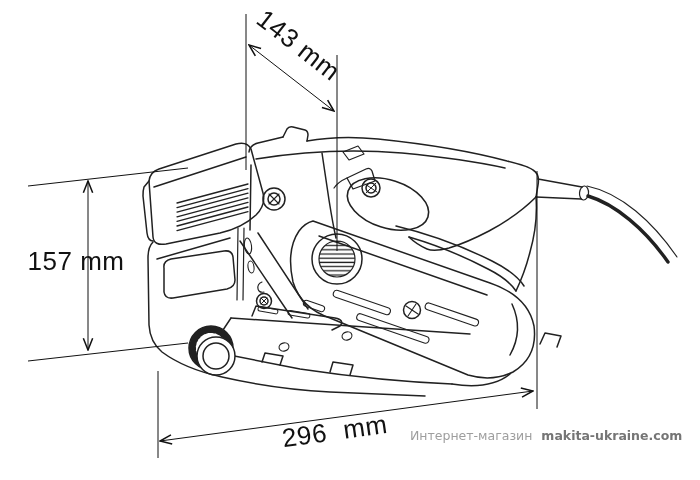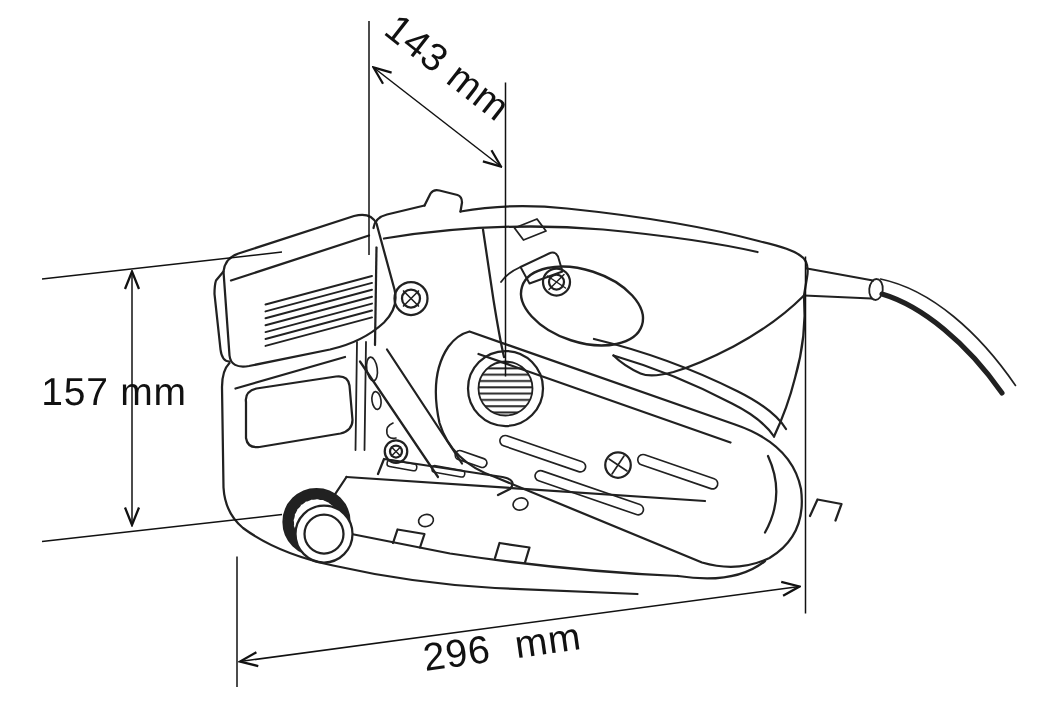--- a/index.html
+++ b/index.html
@@ -155,14 +155,18 @@
     </g>
   </g>
 
   <text class="dim-text" x="293" y="52" text-anchor="middle" transform="rotate(38 293 52)" stroke="none">143 mm</text>
 
   <text class="dim-text" x="76" y="270" text-anchor="middle" stroke="none">157 mm</text>
 
   <text class="dim-text dim-text-bottom" x="336" y="440" text-anchor="middle" transform="rotate(-8 336 440)" stroke="none">296 mm</text>
 </svg>
 
+<div class="watermark">
+  <span class="wm-prefix">Интернет-магазин</span>
+  <span class="wm-site">makita-ukraine.com</span>
+</div>
 
 </div>
 
 </body></html>

